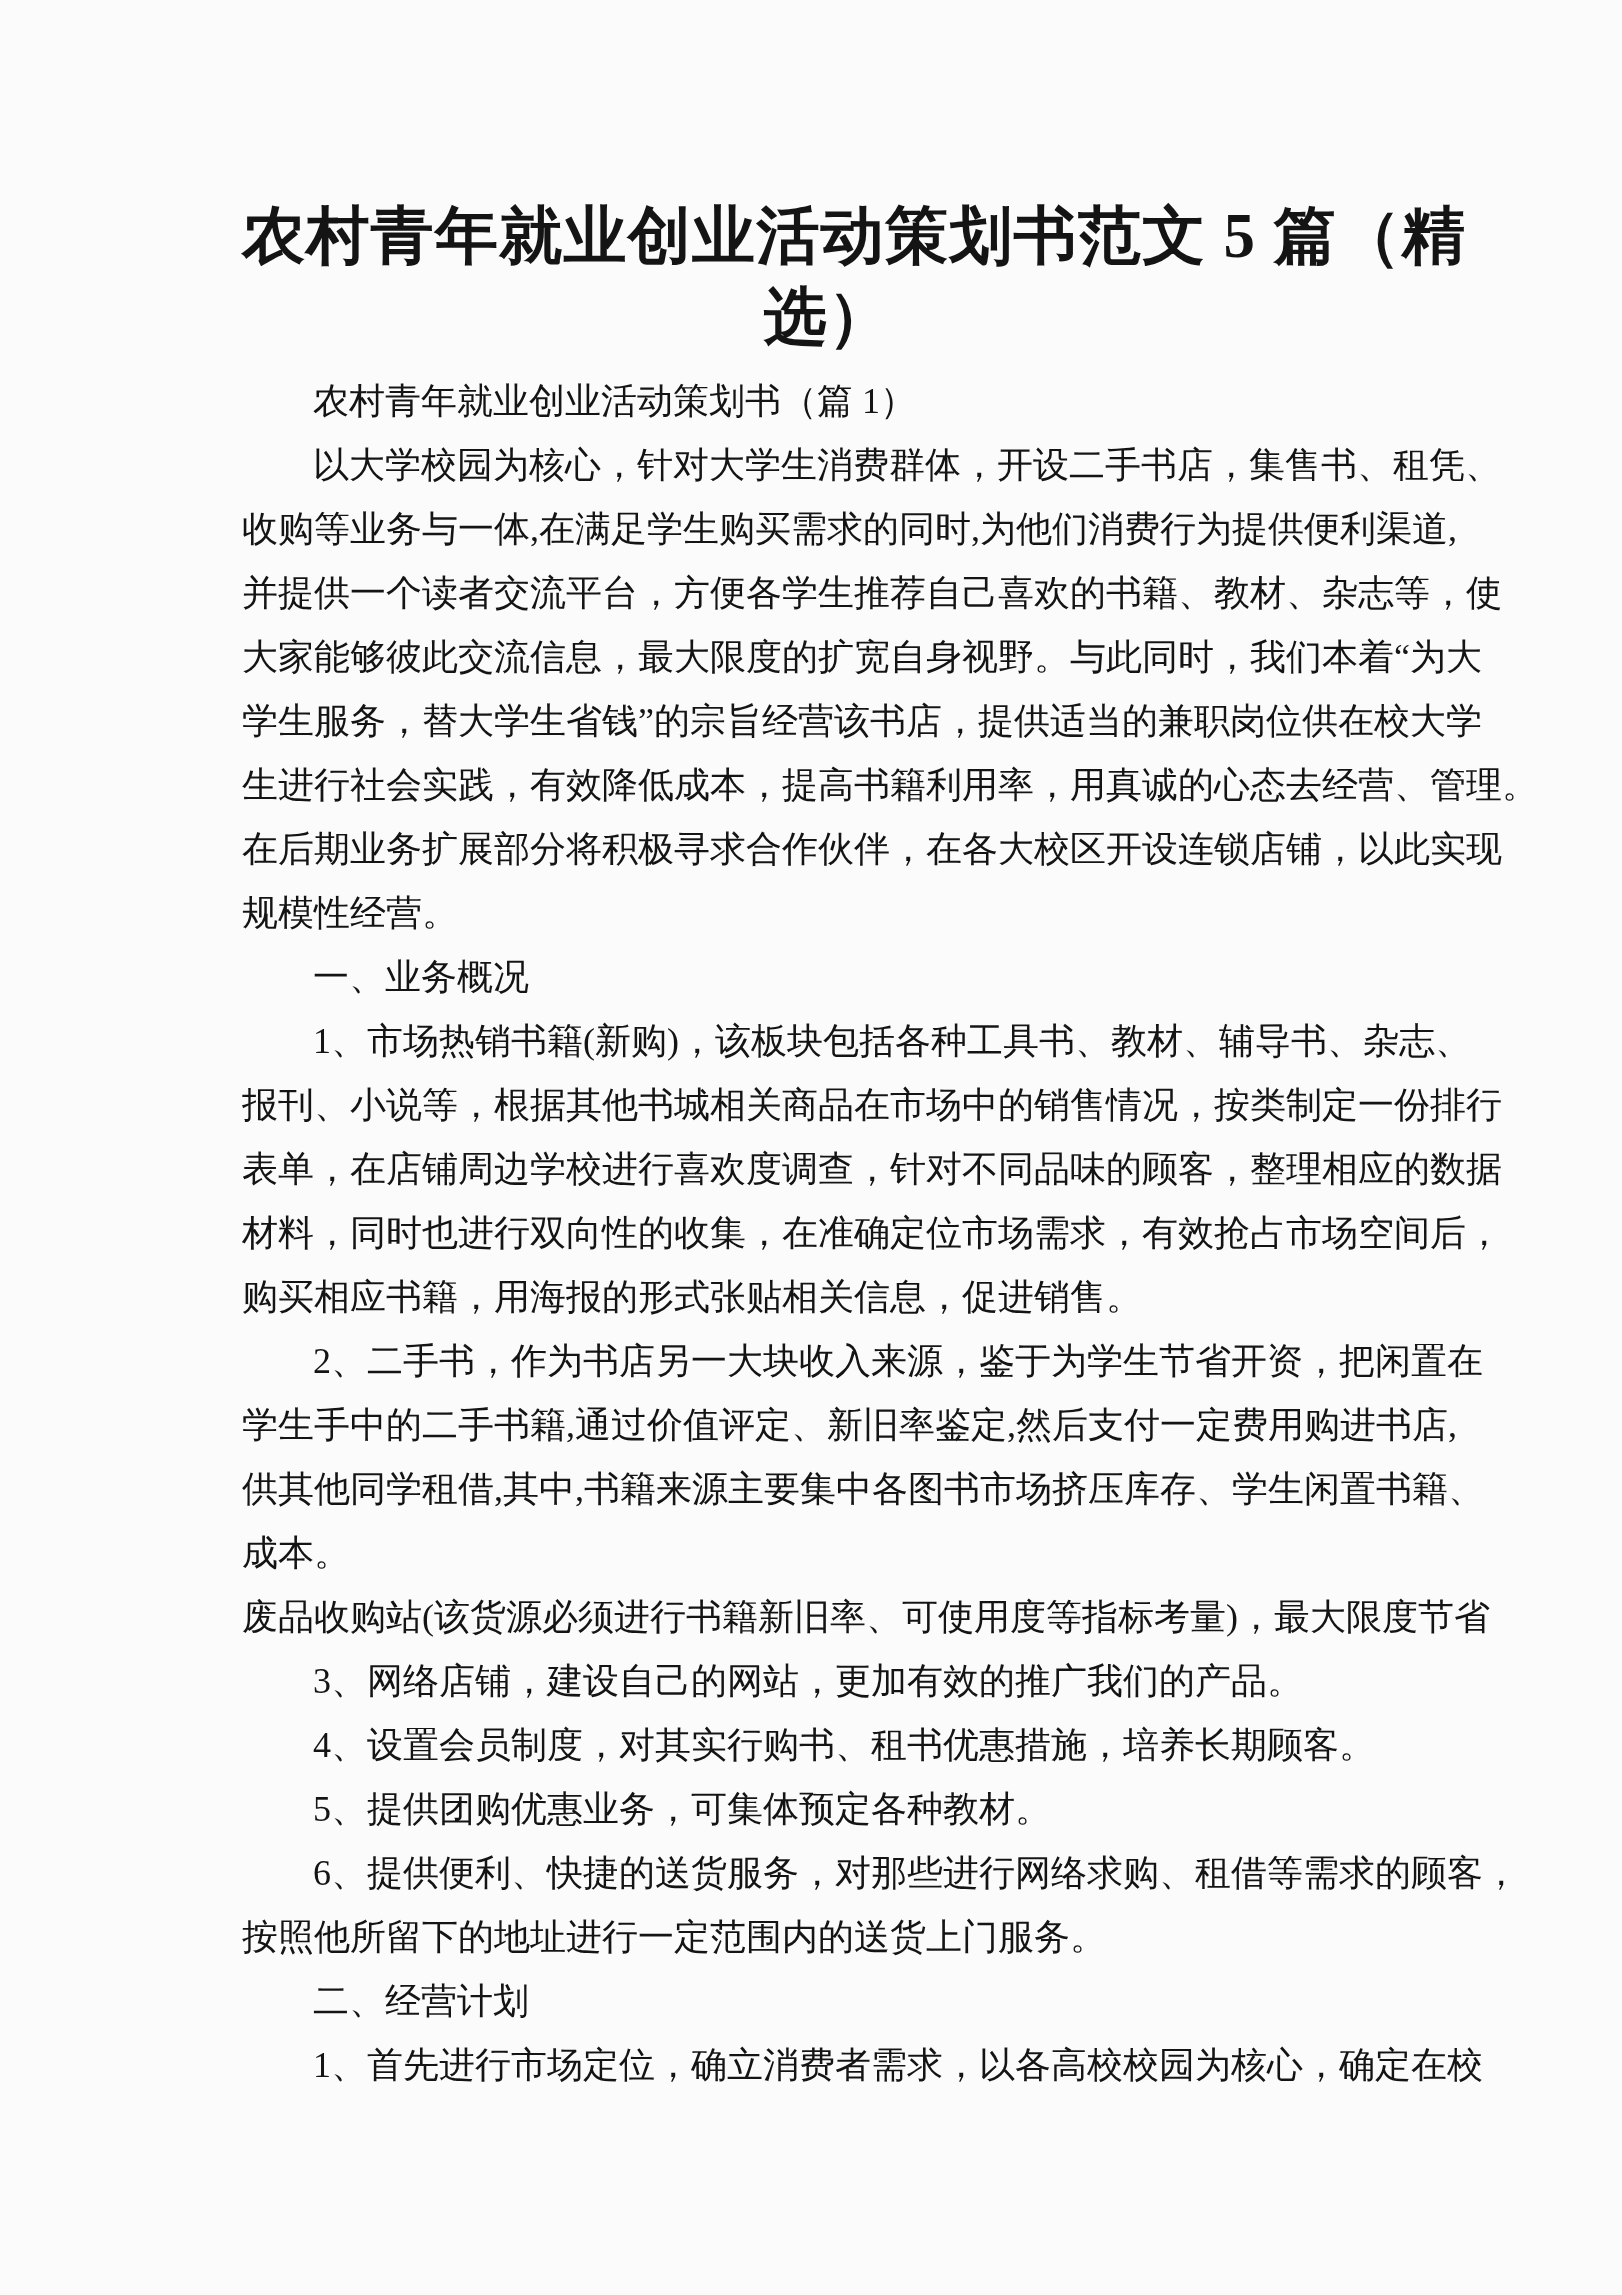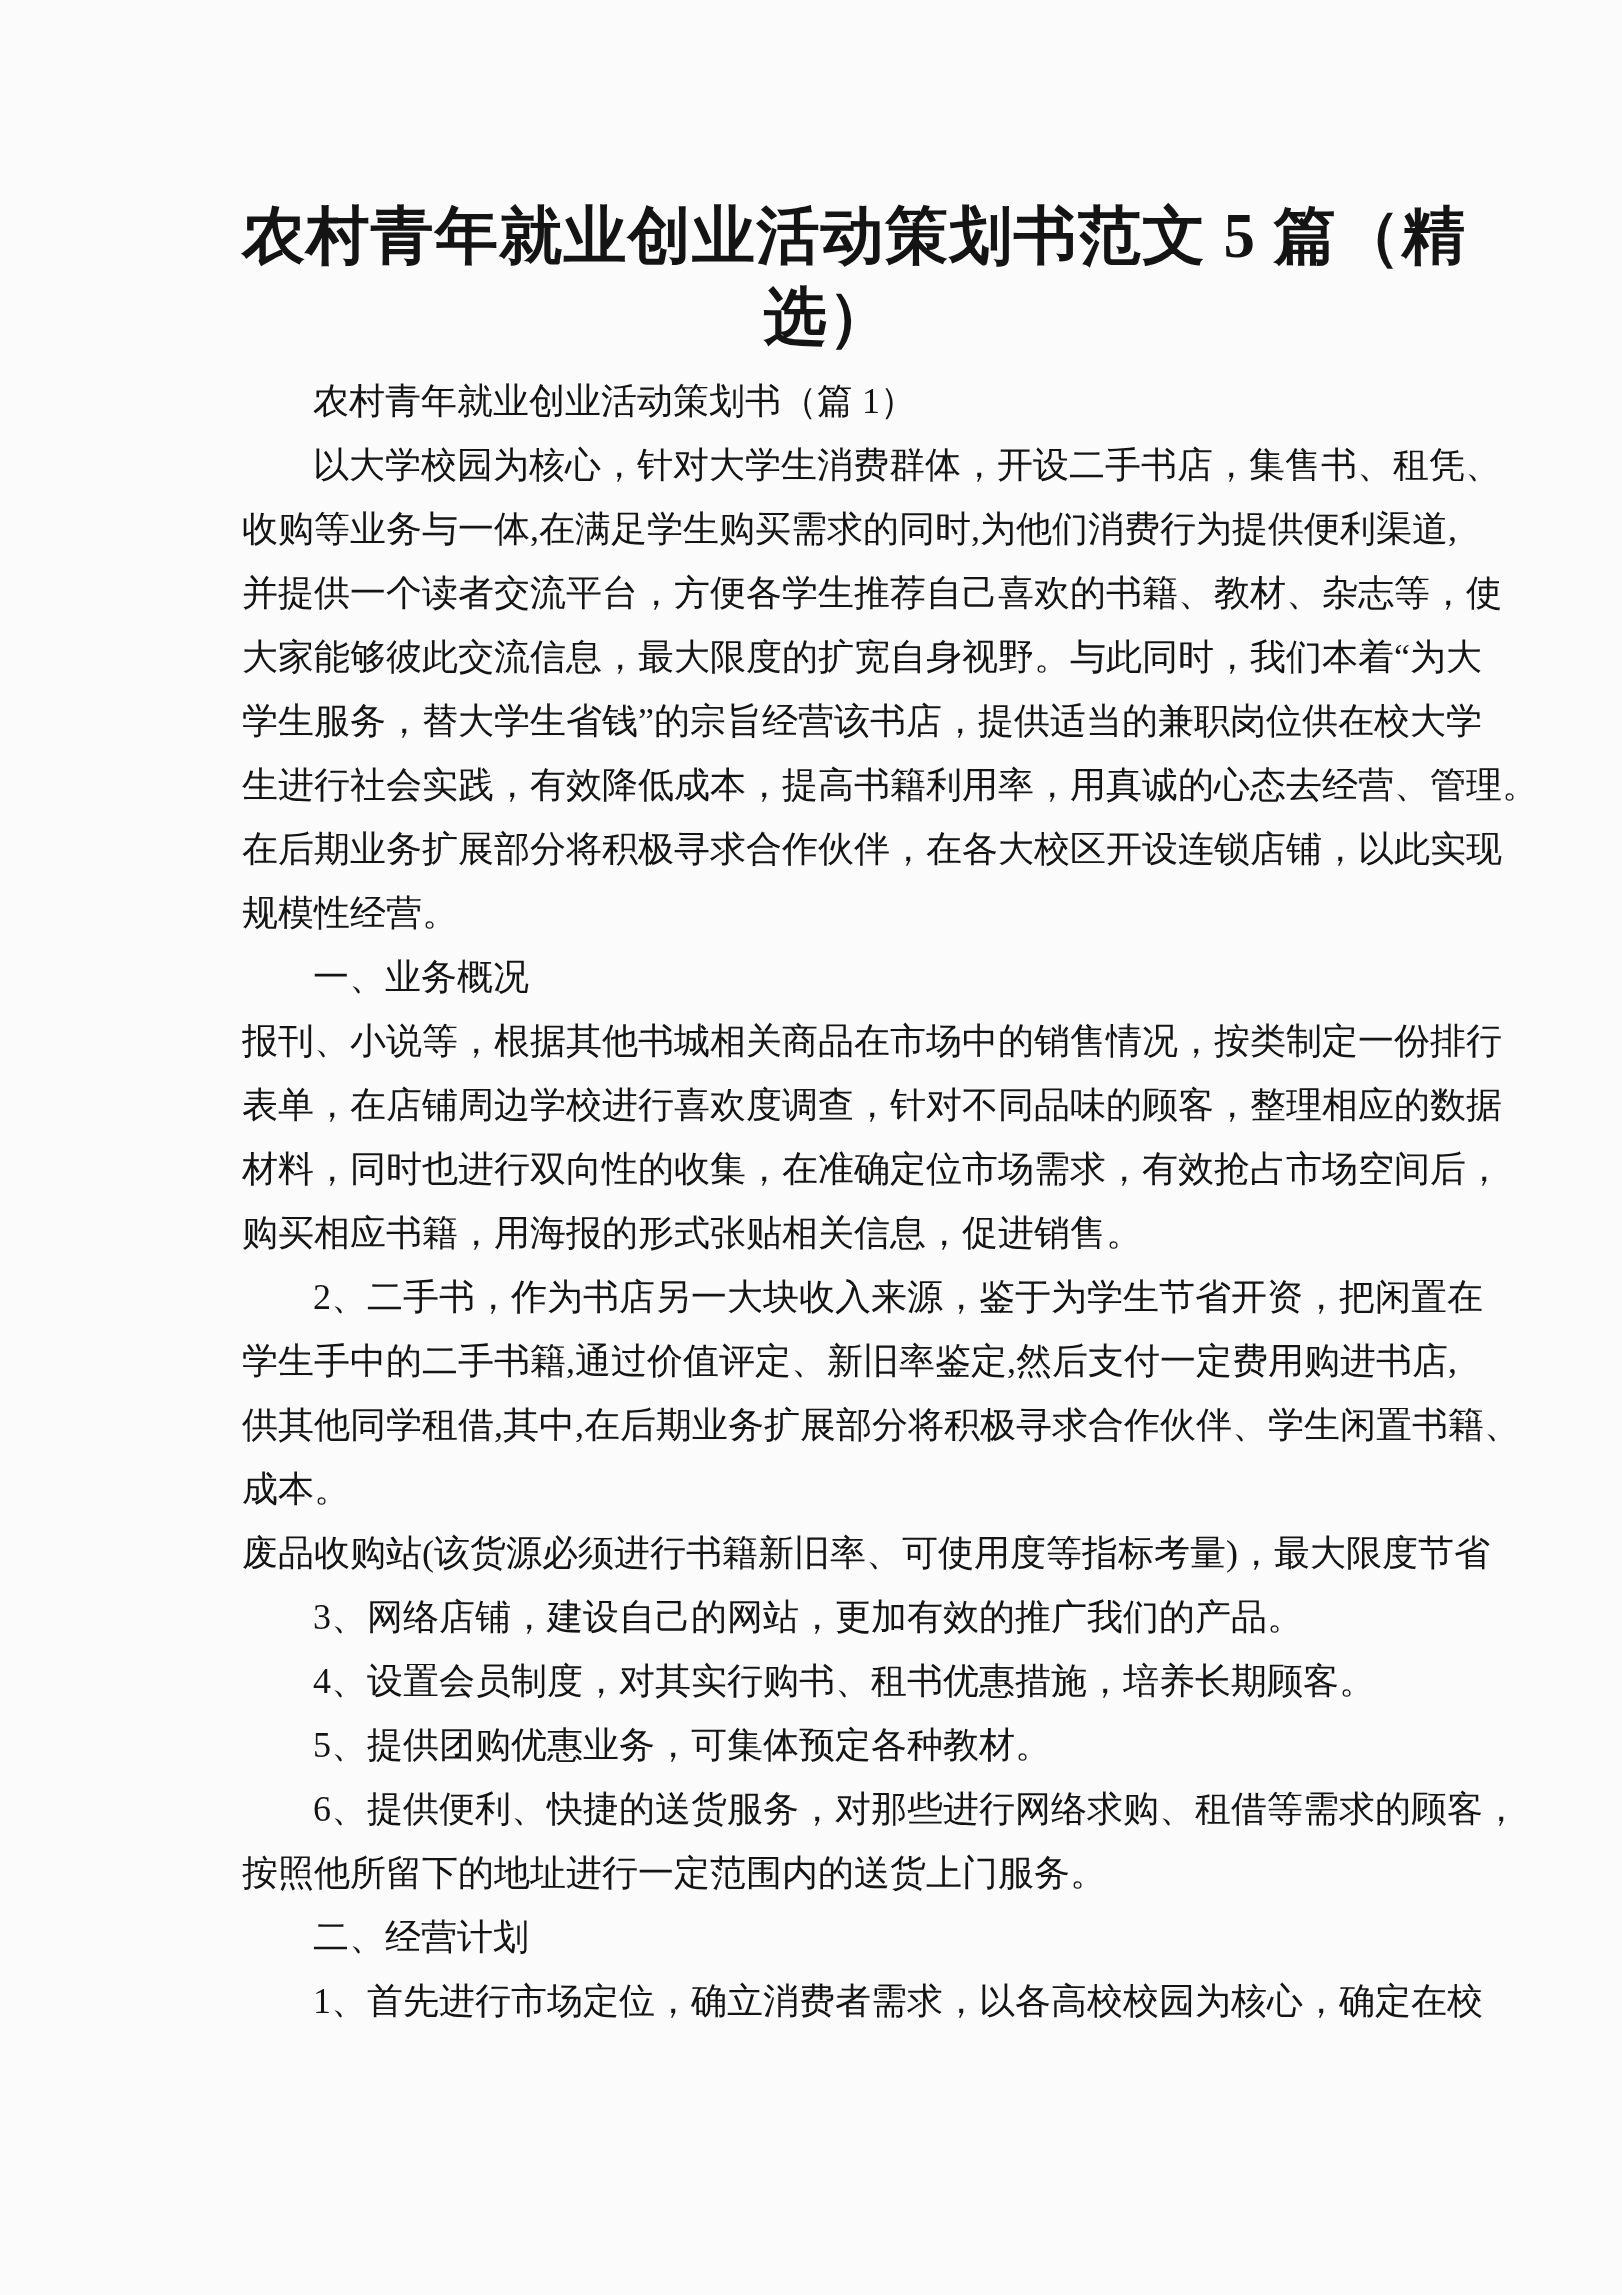--- a/index.html
+++ b/index.html
@@ -57,27 +57,28 @@
       <div class="line indent">农村青年就业创业活动策划书（篇 1）</div>
       <div class="line indent">以大学校园为核心，针对大学生消费群体，开设二手书店，集售书、租凭、</div>
       <div class="line">收购等业务与一体,在满足学生购买需求的同时,为他们消费行为提供便利渠道,</div>
       <div class="line">并提供一个读者交流平台，方便各学生推荐自己喜欢的书籍、教材、杂志等，使</div>
       <div class="line">大家能够彼此交流信息，最大限度的扩宽自身视野。与此同时，我们本着“为大</div>
       <div class="line">学生服务，替大学生省钱”的宗旨经营该书店，提供适当的兼职岗位供在校大学</div>
       <div class="line">生进行社会实践，有效降低成本，提高书籍利用率，用真诚的心态去经营、管理。</div>
       <div class="line">在后期业务扩展部分将积极寻求合作伙伴，在各大校区开设连锁店铺，以此实现</div>
       <div class="line">规模性经营。</div>
       <div class="line indent">一、业务概况</div>
+      <div class="line indent">1、市场热销书籍(新购)，该板块包括各种工具书、教材、辅导书、杂志、</div>
       <div class="line">报刊、小说等，根据其他书城相关商品在市场中的销售情况，按类制定一份排行</div>
       <div class="line">表单，在店铺周边学校进行喜欢度调查，针对不同品味的顾客，整理相应的数据</div>
       <div class="line">材料，同时也进行双向性的收集，在准确定位市场需求，有效抢占市场空间后，</div>
       <div class="line">购买相应书籍，用海报的形式张贴相关信息，促进销售。</div>
       <div class="line indent">2、二手书，作为书店另一大块收入来源，鉴于为学生节省开资，把闲置在</div>
       <div class="line">学生手中的二手书籍,通过价值评定、新旧率鉴定,然后支付一定费用购进书店,</div>
-      <div class="line">供其他同学租借,其中,在后期业务扩展部分将积极寻求合作伙伴、学生闲置书籍、</div>
+      <div class="line">供其他同学租借,其中,书籍来源主要集中各图书市场挤压库存、学生闲置书籍、</div>
       <div class="line">成本。</div>
       <div class="line">废品收购站(该货源必须进行书籍新旧率、可使用度等指标考量)，最大限度节省</div>
       <div class="line indent">3、网络店铺，建设自己的网站，更加有效的推广我们的产品。</div>
       <div class="line indent">4、设置会员制度，对其实行购书、租书优惠措施，培养长期顾客。</div>
       <div class="line indent">5、提供团购优惠业务，可集体预定各种教材。</div>
       <div class="line indent">6、提供便利、快捷的送货服务，对那些进行网络求购、租借等需求的顾客，</div>
       <div class="line">按照他所留下的地址进行一定范围内的送货上门服务。</div>
       <div class="line indent">二、经营计划</div>
       <div class="line indent">1、首先进行市场定位，确立消费者需求，以各高校校园为核心，确定在校</div>
     </div>

